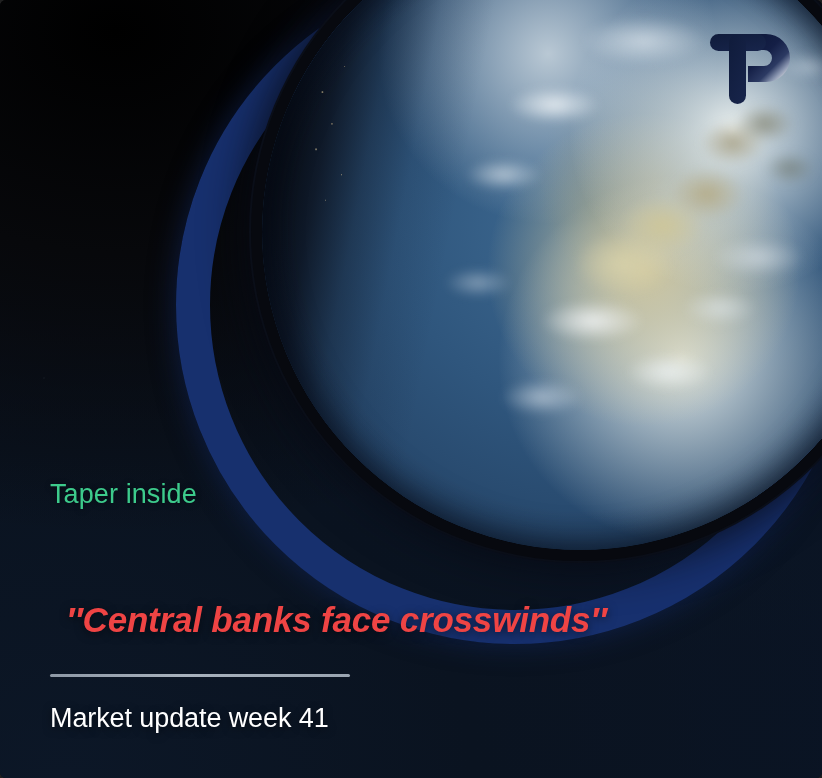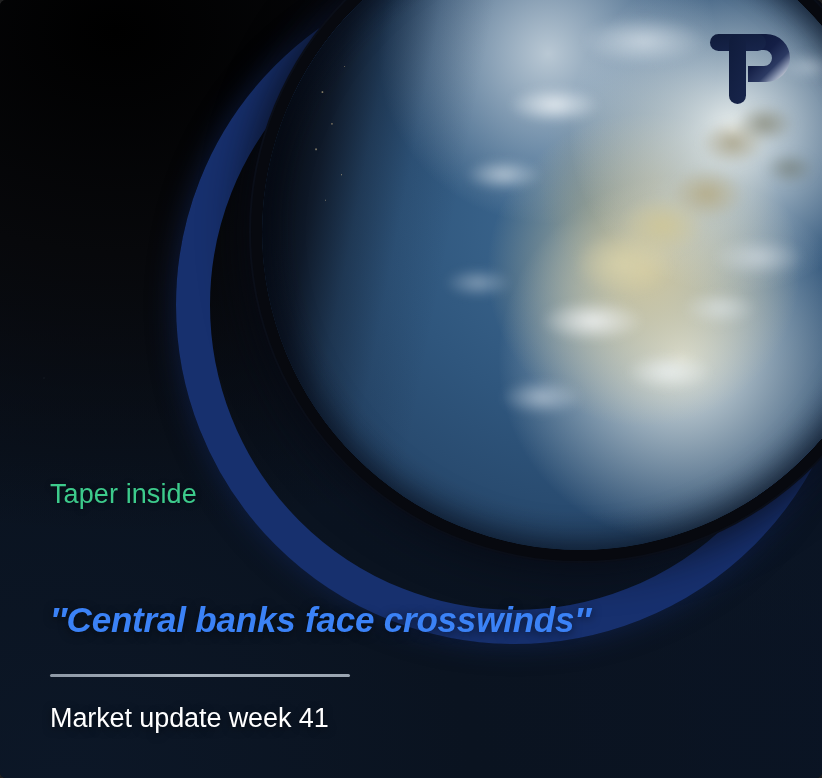--- a/index.html
+++ b/index.html
@@ -193,25 +193,26 @@
     color:#3dcb8c;
     line-height:1;
     margin-bottom:92px;
     text-shadow:0 1px 6px rgba(0,0,0,.45);
   }
 
   .headline {
     font-size:35px;
     font-weight:700;
     font-style:italic;
-    color:#3b82f6;
+    color:#ef4444;
     letter-spacing:-.2px;
     line-height:1.12;
     white-space:nowrap;
     text-shadow:0 2px 10px rgba(0,0,0,.55);
+    margin-left:16px;
   }
 
   .divider {
     width:300px;
     height:3px;
     margin-top:35px;
     margin-bottom:28px;
     background:linear-gradient(90deg,#8e99a6 0%, #a8b2bd 45%, #9aa5b1 100%);
     border-radius:2px;
   }

